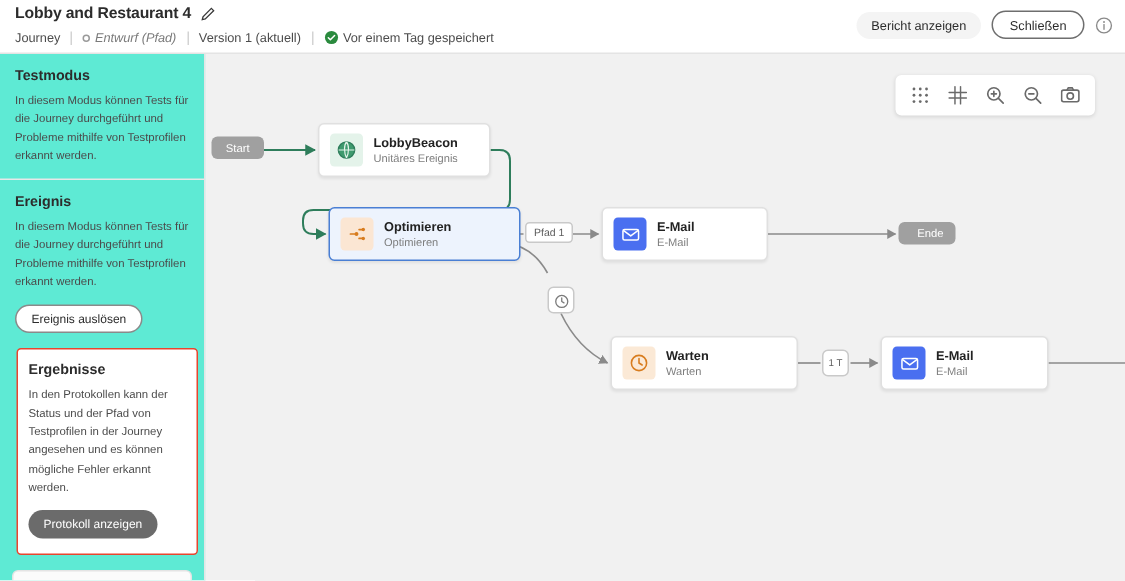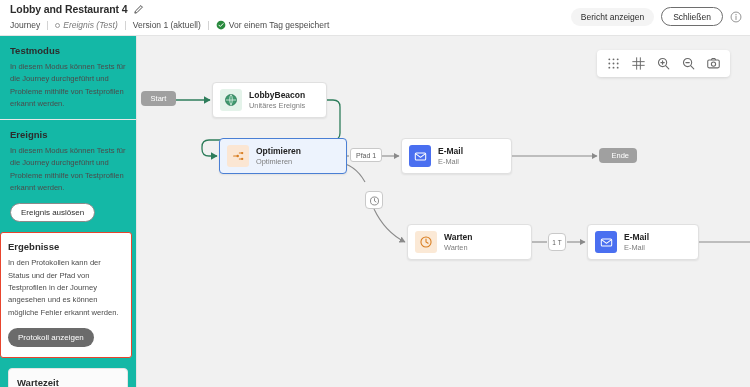--- a/index.html
+++ b/index.html
@@ -61,21 +61,21 @@
     font-size: 8.5px; color: #2c2c2c;
     background: #ffffff; border: 1px solid #6e6e6e; border-radius: 11px;
     padding: 3.5px 11px; cursor: pointer; white-space: nowrap;
   }
   .info-icon { display: block; width: 12px; height: 12px; cursor: pointer; }
 
   
   .sidebar {
     position: absolute; left: 0; top: 36px;
     width: 137px; height: 351px;
-    background: #14b8a6;
+    background: #5eead4;
     border-right: 1px solid #e4e4e4;
     overflow: hidden;
   }
   .panel { padding: 9px 10px 0 10px; }
   .panel-divider { height: 1px; background: #e8e8e8; margin: 9px 0 0 0; }
   .panel-title {
     font-size: 9.5px; font-weight: bold; color: #2c2c2c;
     margin: 0 0 5px 0;
   }
   .panel-body {
@@ -90,21 +90,21 @@
   }
   .btn-filled {
     font-family: "Liberation Sans", sans-serif;
     font-size: 8px; color: #ffffff;
     background: #6b6b6b; border: none; border-radius: 11px;
     padding: 5px 10px; margin-top: 9px; cursor: pointer; white-space: nowrap;
   }
 
   
   .results-card {
-    margin: 10px 4px 0 0;
+    margin: 10px 4px 0 11px;
     border: 1.3px solid #e8452e;
     border-radius: 3px;
     padding: 8px 7px 10px 7px;
     background: #ffffff;
   }
 
   
   .wait-card {
     margin: 10px 8px 0 8px;
     border: 1px solid #e4e4e4;
@@ -200,21 +200,21 @@
           <path d="M11.5 2.3l2.2 2.2-8.1 8.1-2.9.7.7-2.9z"></path>
         </svg>
       </span>
     </div>
 
     <div class="meta-row">
       <span class="meta-item">Journey</span>
       <span class="meta-sep"></span>
       <span class="meta-item">
         <span class="draft-dot"></span>
-        <span class="draft-text">Ereignis (Test)</span>
+        <span class="draft-text">Entwurf (Pfad)</span>
       </span>
       <span class="meta-sep"></span>
       <span class="meta-item">Version 1 (aktuell)</span>
       <span class="meta-sep"></span>
       <span class="meta-item">
         <span style="line-height:0;">
           <svg class="saved-check" viewBox="0 0 16 16">
             <circle cx="8" cy="8" r="7" fill="#2a8a3e"></circle>
             <path d="M4.6 8.2l2.2 2.2 4.5-4.6" stroke="#ffffff" stroke-width="1.6" fill="none" stroke-linecap="round" stroke-linejoin="round"></path>
           </svg>

